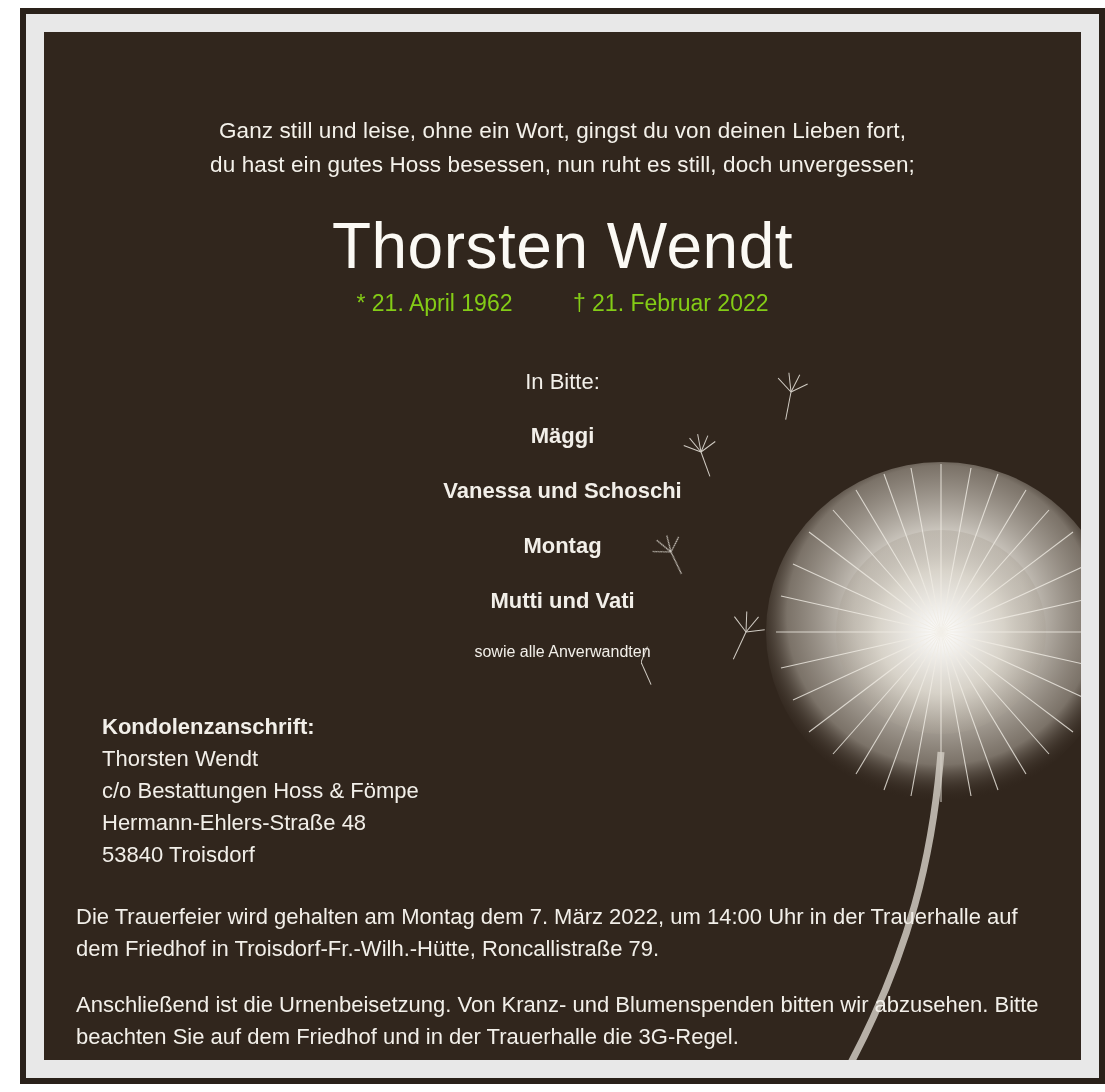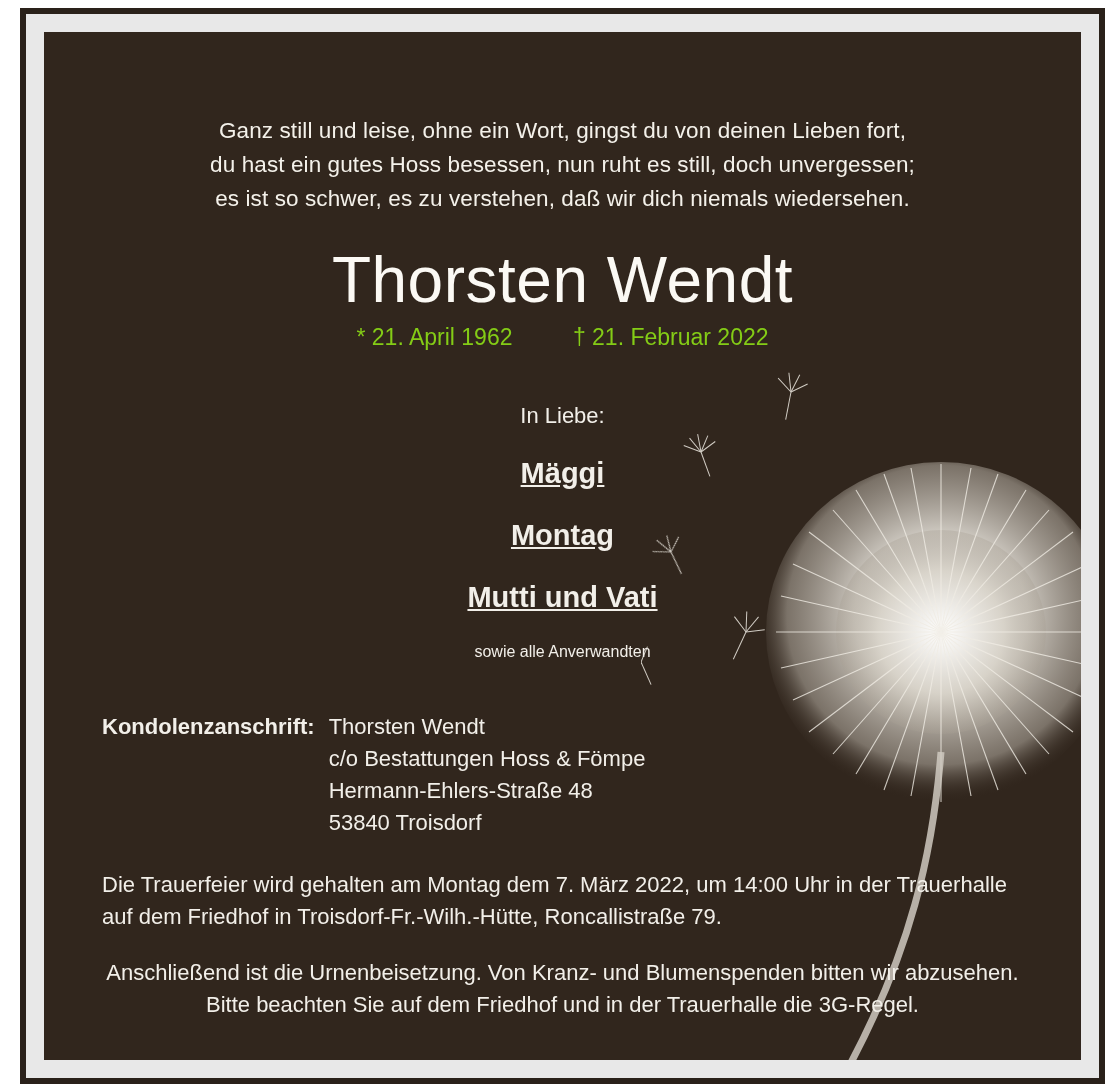--- a/index.html
+++ b/index.html
@@ -84,53 +84,53 @@
 
   .family {
     text-align: center;
     margin-top: 52px;
   }
   .family .intro {
     font-size: 22px;
     margin-bottom: 28px;
   }
   .family .member {
-    font-size: 29px;
+    font-size: 22px;
     font-weight: 700;
     margin-bottom: 29px;
-    text-decoration: underline;
   }
   .family .others {
     font-size: 16px;
     font-weight: 400;
     margin-top: 0px;
   }
 
   .condolence {
     margin-top: 50px;
     padding-left: 58px;
     display: flex;
     align-items: flex-start;
     font-size: 22px;
     line-height: 32px;
+    flex-direction: column;
   }
   .condolence .label {
     font-weight: 700;
     white-space: nowrap;
     padding-right: 14px;
   }
   .condolence .lines div { white-space: nowrap; }
 
   .ceremony {
     margin-top: 30px;
-    padding: 0 58px;
+    padding: 0 32px;
     font-size: 22px;
     line-height: 32px;
   }
-  .ceremony p + p { margin-top: 24px; text-align: center; }
+  .ceremony p + p { margin-top: 24px; }
 </style>
 </head>
 <body>
 
 <div id="obituary-page">
   <div class="outer-frame">
     <div class="card">
 
       <svg class="dandelion" viewBox="0 0 460 740" xmlns="http://www.w3.org/2000/svg">
         <defs>
@@ -226,33 +226,33 @@
             <line x1="0" y1="0" x2="9" y2="-14"></line>
           </g>
         </g>
       </svg>
 
       <div class="content">
 
         <div class="verse">
           <div>Ganz still und leise, ohne ein Wort, gingst du von deinen Lieben fort,</div>
           <div>du hast ein gutes Hoss besessen, nun ruht es still, doch unvergessen;</div>
-          <div>es ist so schwer, es zu verstehen, daß wir dich niemals wiedersehen.</div>
         </div>
 
         <div class="name">Thorsten Wendt</div>
 
         <div class="dates">
           <span class="birth">* 21. April 1962</span>
           <span class="death">† 21. Februar 2022</span>
         </div>
 
         <div class="family">
-          <div class="intro">In Liebe:</div>
+          <div class="intro">In Bitte:</div>
           <div class="member">Mäggi</div>
+          <div class="member">Vanessa und Schoschi</div>
           <div class="member">Montag</div>
           <div class="member">Mutti und Vati</div>
           <div class="others">sowie alle Anverwandten</div>
         </div>
 
         <div class="condolence">
           <div class="label">Kondolenzanschrift:</div>
           <div class="lines">
             <div>Thorsten Wendt</div>
             <div>c/o Bestattungen Hoss &amp; Fömpe</div>

